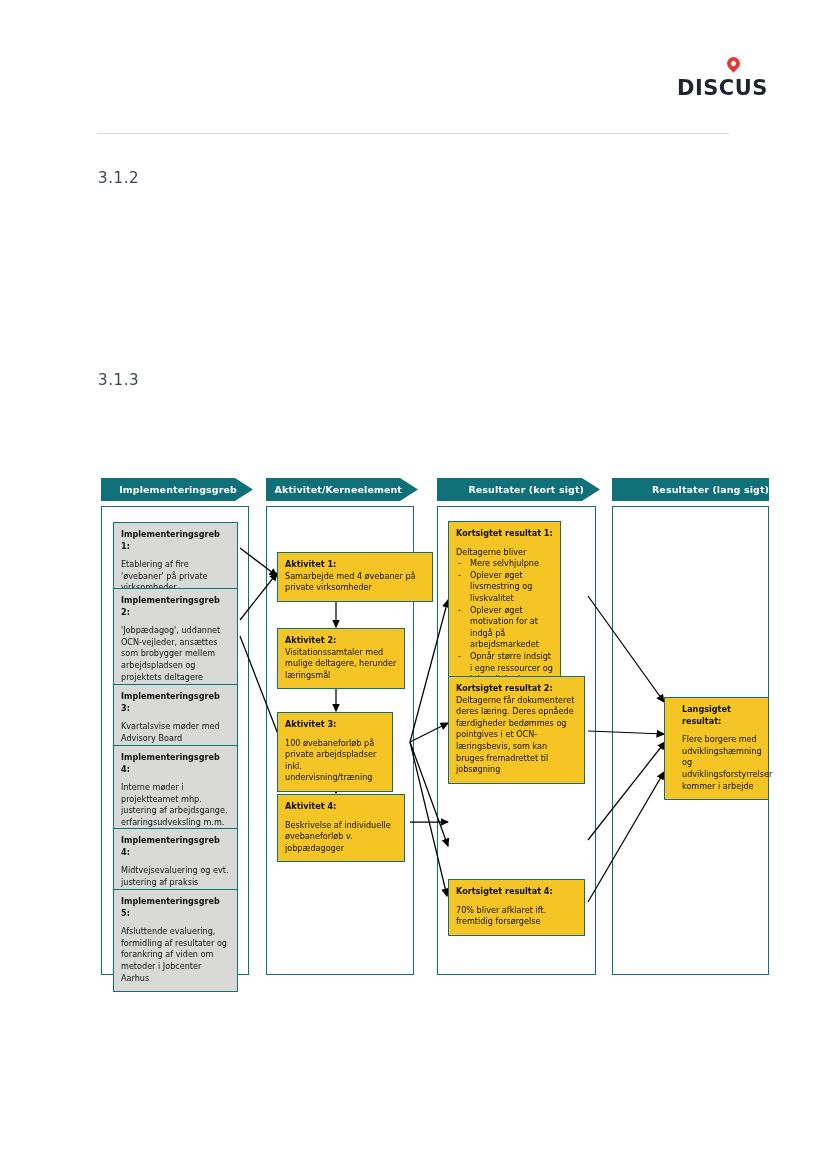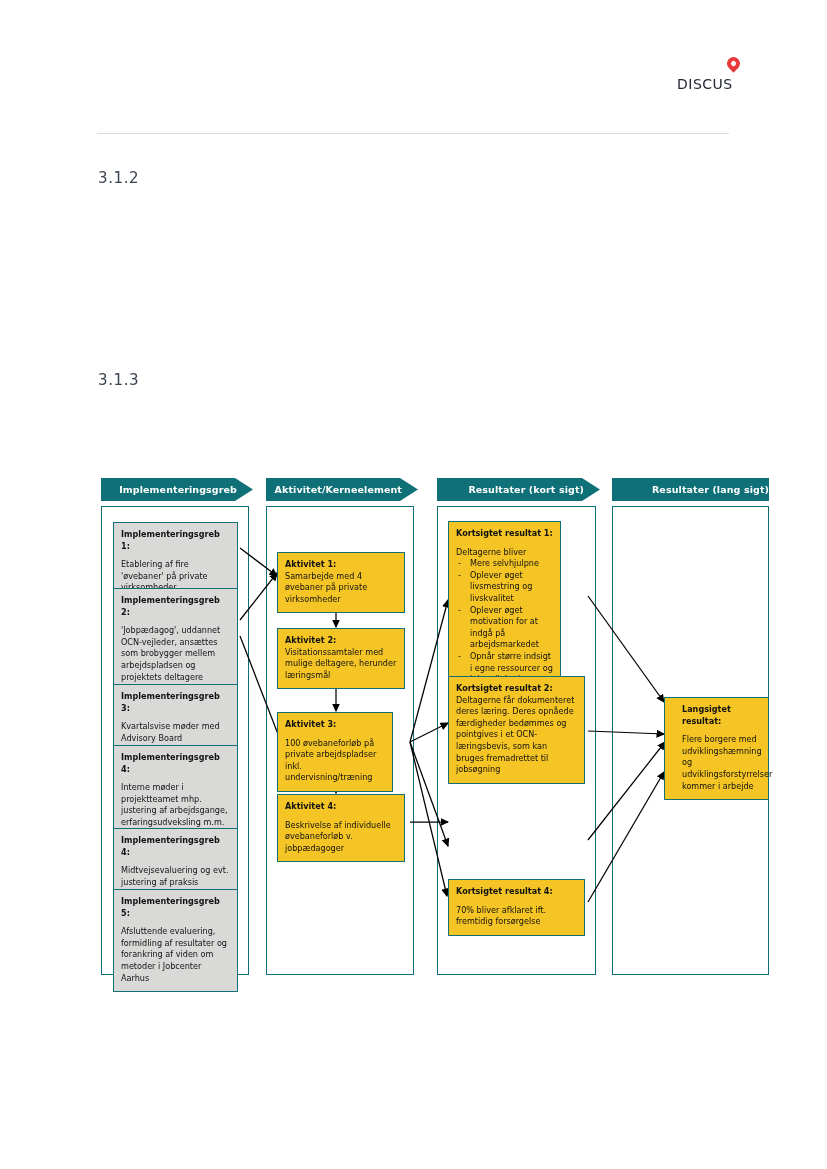--- a/index.html
+++ b/index.html
@@ -8,21 +8,21 @@
     background:#ffffff;
     font-family:"Liberation Sans", sans-serif;
     color:#1a1a1a;
     position:relative;
     overflow:hidden;
   }
 
   
   .logo{
     position:absolute; left:677px; top:76px;
-    font-size:14px; font-weight:normal; letter-spacing:0.5px;
+    font-size:21px; font-weight:bold; letter-spacing:0.5px;
     color:#1f2430; font-family:"DejaVu Sans", sans-serif;
   }
   .logo-pin{
     position:absolute; left:727px; top:57px;
     width:13px; height:13px; border-radius:50% 50% 50% 0;
     transform:rotate(-45deg);
     background:#e8393a;
   }
   .logo-pin::after{
     content:""; position:absolute; left:4.2px; top:4.2px;
@@ -166,21 +166,21 @@
     <span class="ttl">Implementeringsgreb 5:</span>
     <span class="gap"></span>
     <span class="bd">Afsluttende evaluering, formidling af resultater og forankring af viden om metoder i Jobcenter Aarhus</span>
   </div>
 
   <div class="colhead arrow" style="left:266px;top:478px;width:152px;">
     <span>Aktivitet/Kerneelement</span>
   </div>
   <div class="colbox" style="left:266px;top:506px;width:148px;height:469px;"></div>
 
-  <div class="node gold" style="left:277px;top:552px;width:128px;">
+  <div class="node gold" style="left:277px;top:552px;width:156px;">
     <span class="ttl">Aktivitet 1:</span>
     <span class="bd">Samarbejde med 4 øvebaner på private virksomheder</span>
   </div>
 
   <div class="node gold" style="left:277px;top:628px;width:128px;">
     <span class="ttl">Aktivitet 2:</span>
     <span class="bd">Visitationssamtaler med mulige deltagere, herunder læringsmål</span>
   </div>
 
   <div class="node gold" style="left:277px;top:712px;width:116px;">

